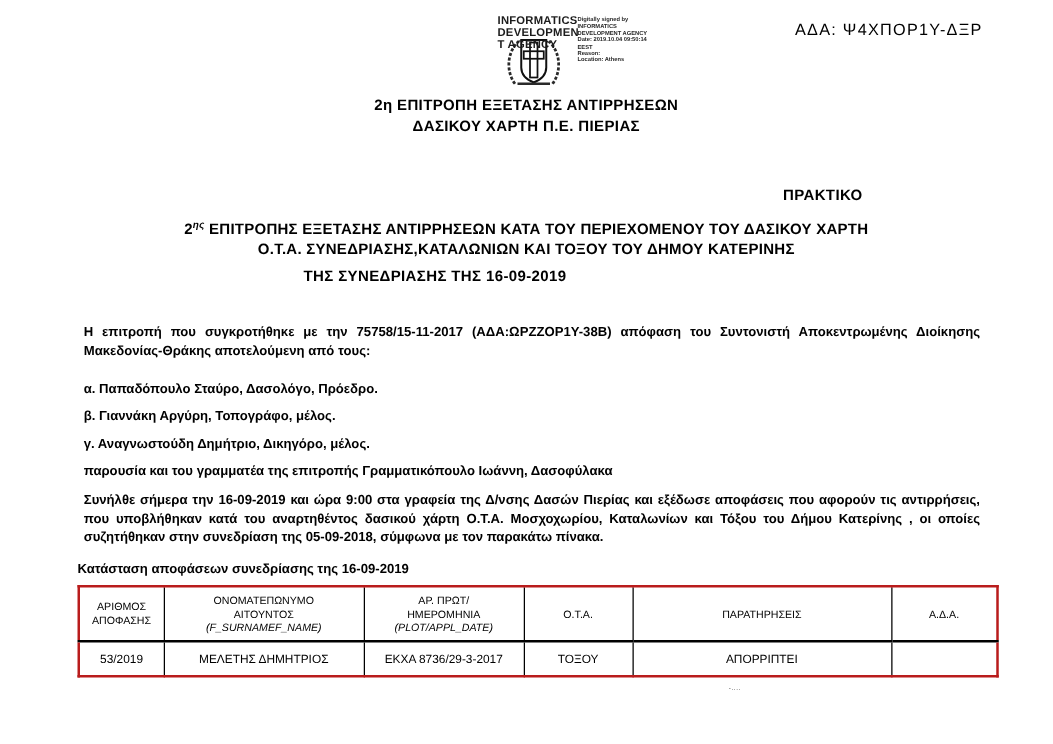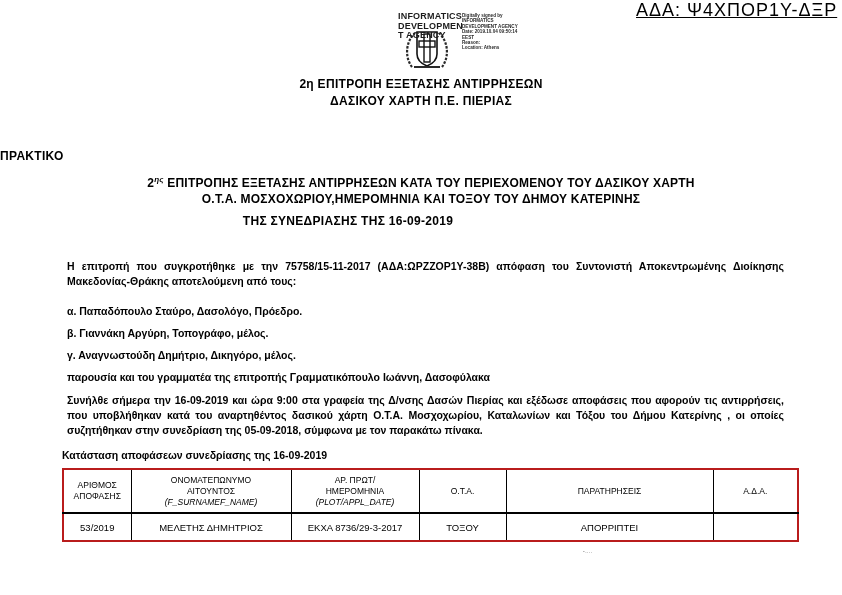--- a/index.html
+++ b/index.html
@@ -3,36 +3,36 @@
 <meta charset="utf-8">
 <style>
   html,body{margin:0;padding:0;}
   body{
     width:842px;height:595px;background:#ffffff;position:relative;
     font-family:"Liberation Sans",sans-serif;color:#000;overflow:hidden;
   }
   .abs{position:absolute;}
 
   
-  .ada{left:636px;top:0;font-size:18px;letter-spacing:1px;white-space:nowrap;text-decoration:underline;}
+  .ada{left:636px;top:16px;font-size:13px;letter-spacing:1px;white-space:nowrap;}
 
   
   .stamp{left:396px;top:11px;width:140px;height:62px;}
   .stamp-big{position:absolute;left:2px;top:1px;z-index:2;
     font-size:9px;font-weight:bold;line-height:9.5px;color:#1c1c1c;letter-spacing:.2px;white-space:nowrap;}
   .stamp-small{position:absolute;left:66px;top:2px;z-index:2;
     font-size:4.6px;font-weight:bold;line-height:5.4px;color:#2a2a2a;white-space:nowrap;}
   .emblem{position:absolute;left:6px;top:15px;z-index:1;}
 
   
   .gov-header{left:0;top:76px;width:842px;text-align:center;
     font-weight:bold;font-size:12px;line-height:17px;letter-spacing:.3px;}
 
   
-  .kicker{left:0;top:149px;width:690px;text-align:left;font-weight:bold;font-size:12px;letter-spacing:.3px;}
+  .kicker{left:0;top:149px;width:690px;text-align:right;font-weight:bold;font-size:12px;letter-spacing:.3px;}
   .subtitle{left:0;top:172px;width:842px;text-align:center;font-weight:bold;font-size:12px;line-height:16px;letter-spacing:.2px;}
   .subtitle sup{font-size:8px;font-style:italic;}
   .session{left:0;top:214px;width:696px;text-align:center;font-weight:bold;font-size:12px;letter-spacing:.3px;}
 
   
   .content{left:57px;top:249px;width:737px;font-size:10.5px;line-height:15px;}
   .content p{margin:10px;font-weight:bold;}
   .content .just{text-align:justify;}
   .content .p1{margin-bottom:16px;}
   .content .member{margin-bottom:9px;line-height:12px;}
@@ -83,21 +83,21 @@
 </div>
 
 <div class="abs gov-header">
   <div>2η  ΕΠΙΤΡΟΠΗ ΕΞΕΤΑΣΗΣ ΑΝΤΙΡΡΗΣΕΩΝ</div>
   <div>ΔΑΣΙΚΟΥ ΧΑΡΤΗ Π.Ε. ΠΙΕΡΙΑΣ</div>
 </div>
 
 <div class="abs kicker">ΠΡΑΚΤΙΚΟ</div>
 <div class="abs subtitle">
   <div><span>2</span><sup>ης</sup><span> ΕΠΙΤΡΟΠΗΣ ΕΞΕΤΑΣΗΣ ΑΝΤΙΡΡΗΣΕΩΝ ΚΑΤΑ ΤΟΥ ΠΕΡΙΕΧΟΜΕΝΟΥ ΤΟΥ ΔΑΣΙΚΟΥ ΧΑΡΤΗ</span></div>
-  <div>Ο.Τ.Α.  ΜΟΣΧΟΧΩΡΙΟΥ,ΗΜΕΡΟΜΗΝΙΑ ΚΑΙ ΤΟΞΟΥ ΤΟΥ ΔΗΜΟΥ ΚΑΤΕΡΙΝΗΣ</div>
+  <div>Ο.Τ.Α.  ΣΥΝΕΔΡΙΑΣΗΣ,ΚΑΤΑΛΩΝΙΩΝ ΚΑΙ ΤΟΞΟΥ ΤΟΥ ΔΗΜΟΥ ΚΑΤΕΡΙΝΗΣ</div>
 </div>
 <div class="abs session">ΤΗΣ ΣΥΝΕΔΡΙΑΣΗΣ ΤΗΣ 16-09-2019</div>
 
 <div class="abs content">
   <p class="just p1">Η επιτροπή που συγκροτήθηκε με την 75758/15-11-2017 (ΑΔΑ:ΩΡΖΖΟΡ1Υ-38Β) απόφαση του Συντονιστή Αποκεντρωμένης Διοίκησης Μακεδονίας-Θράκης αποτελούμενη από τους:</p>
   <p class="member">α. Παπαδόπουλο Σταύρο, Δασολόγο, Πρόεδρο.</p>
   <p class="member">β. Γιαννάκη Αργύρη, Τοπογράφο, μέλος.</p>
   <p class="member">γ. Αναγνωστούδη Δημήτριο, Δικηγόρο, μέλος.</p>
   <p class="secretary">παρουσία και του γραμματέα της επιτροπής Γραμματικόπουλο Ιωάννη, Δασοφύλακα</p>
   <p class="just">Συνήλθε σήμερα την 16-09-2019 και ώρα 9:00 στα γραφεία της Δ/νσης Δασών Πιερίας και εξέδωσε αποφάσεις που αφορούν τις αντιρρήσεις, που υποβλήθηκαν κατά του αναρτηθέντος δασικού χάρτη Ο.Τ.Α.  Μοσχοχωρίου, Καταλωνίων και Τόξου του Δήμου Κατερίνης , οι οποίες συζητήθηκαν στην συνεδρίαση της 05-09-2018,  σύμφωνα με τον παρακάτω πίνακα.</p>

